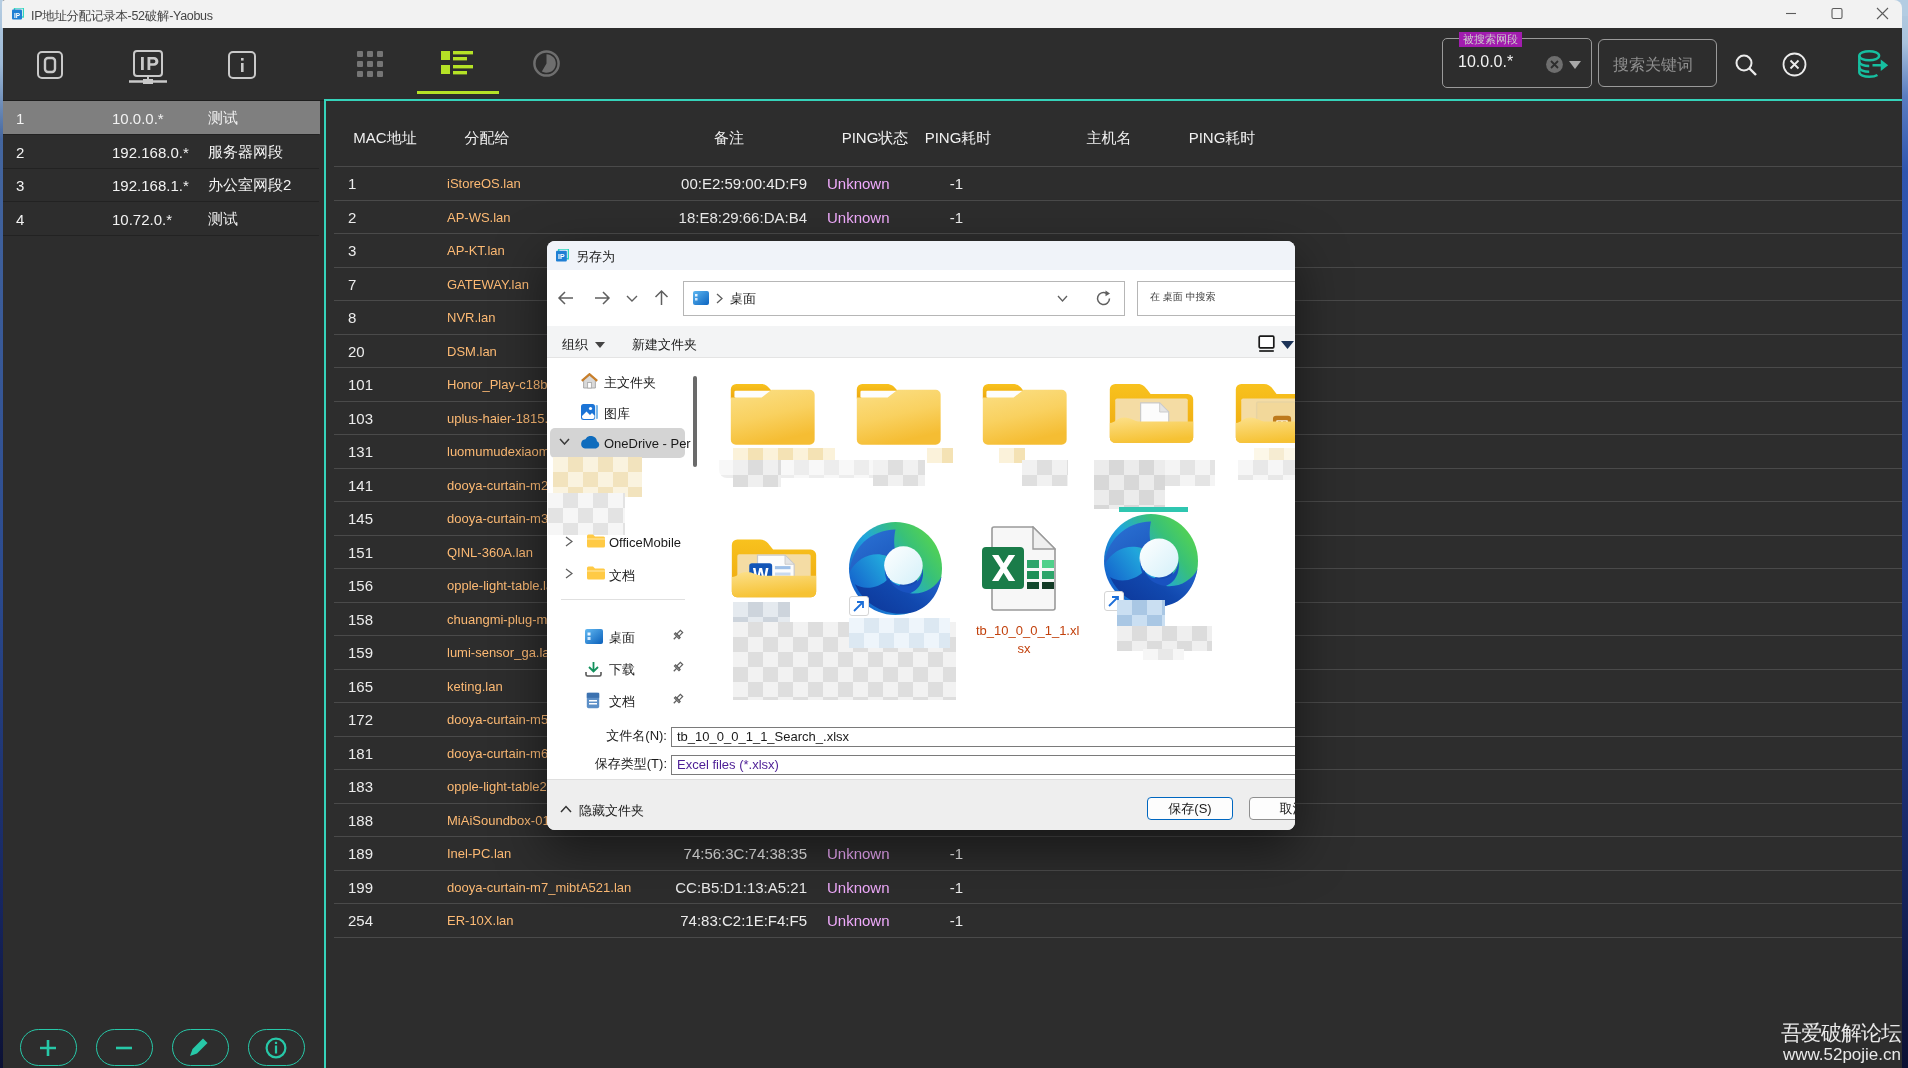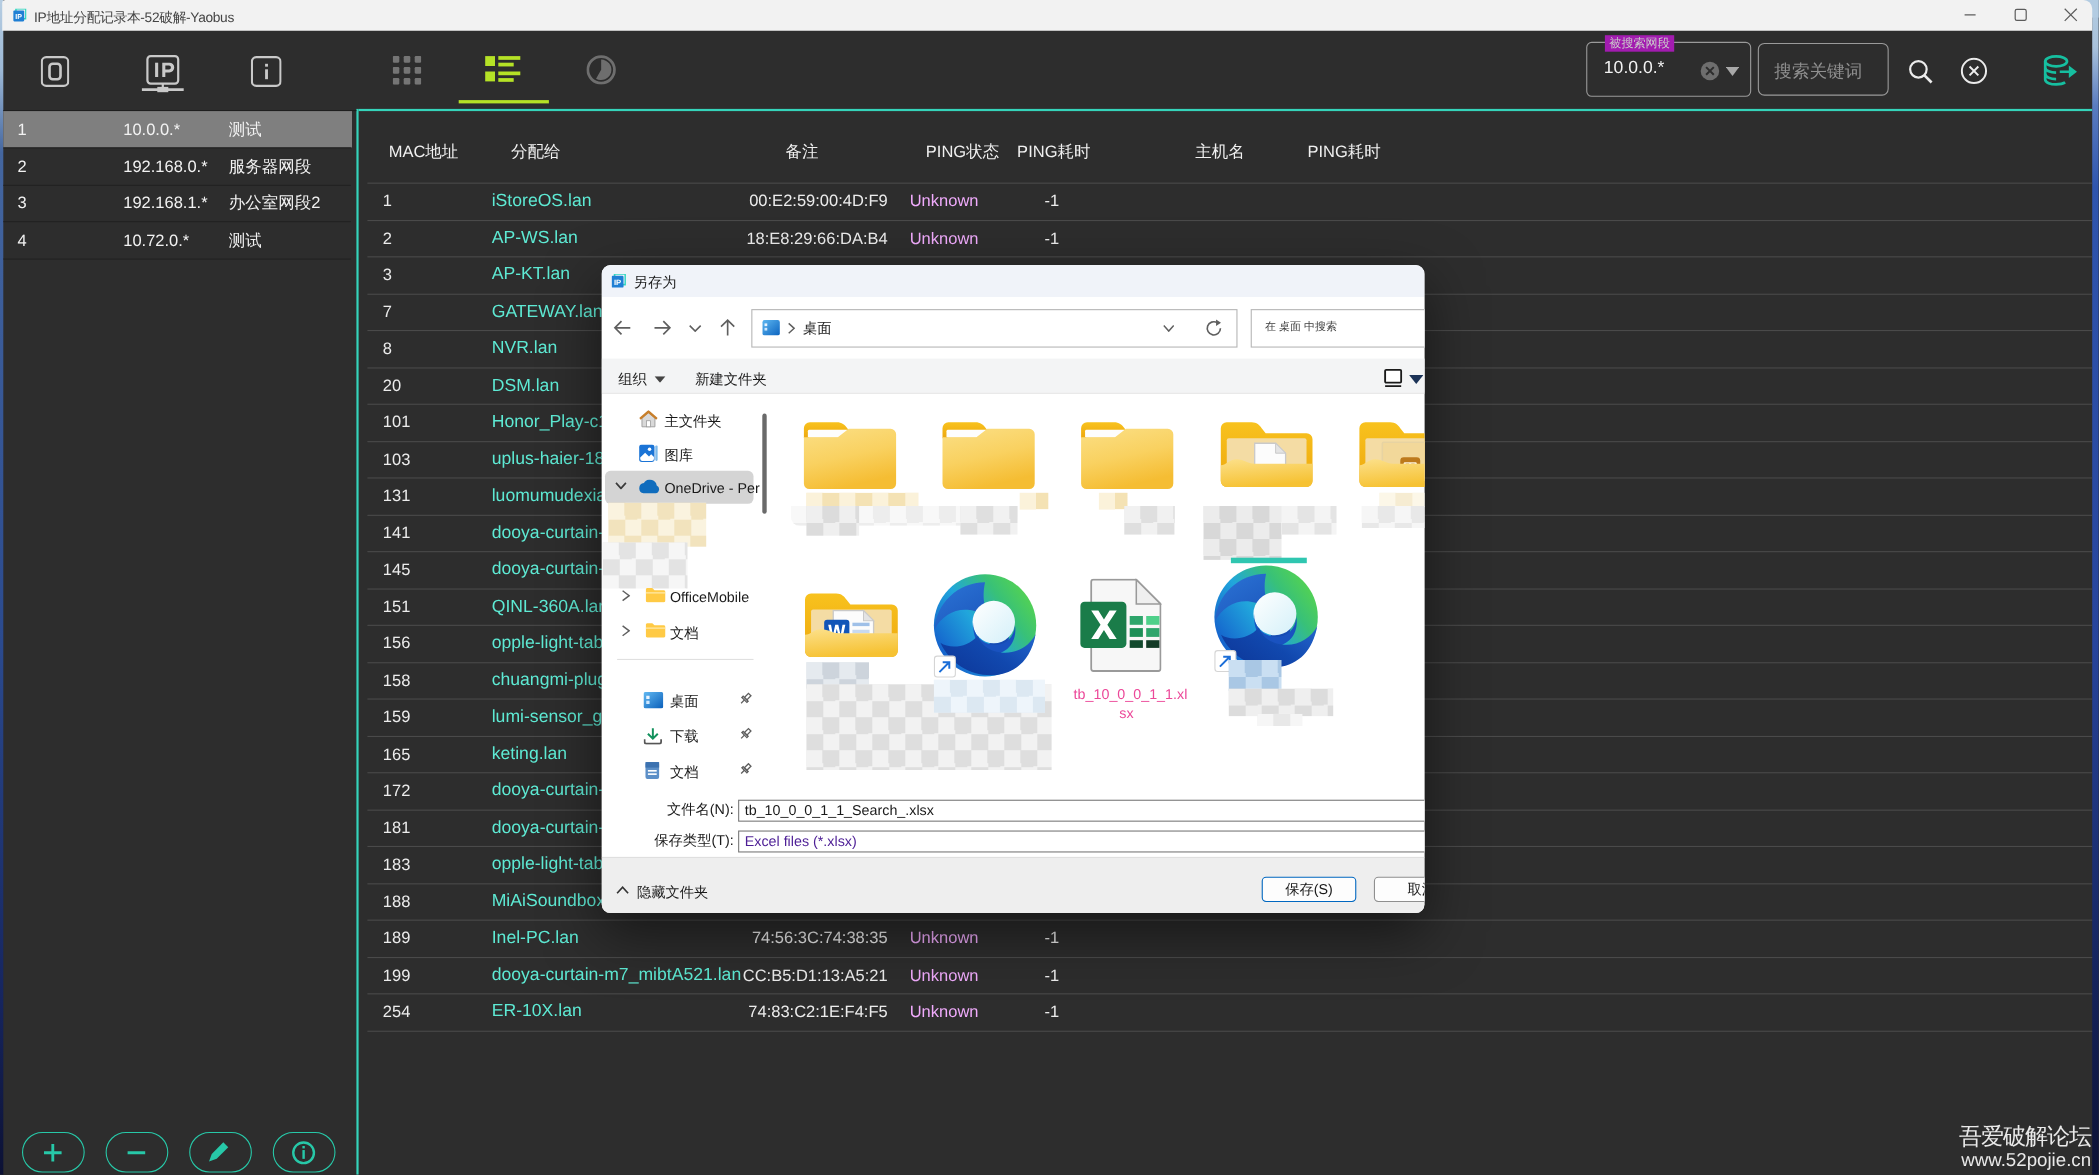--- a/index.html
+++ b/index.html
@@ -20,21 +20,21 @@
 .tealh{left:326px;top:99px;width:1576px;height:2px;background:#35d3ba}
 .srow{left:3px;width:317px;height:33px;position:absolute}
 .srow .n{position:absolute;left:13px;top:50%;transform:translateY(-50%);font-size:15px;color:#f2f2f2}
 .srow .ip{position:absolute;left:109px;top:50%;transform:translateY(-50%);font-size:15px;color:#f2f2f2}
 .srow .nm{position:absolute;left:205px;top:50%;transform:translateY(-50%);font-size:15px;color:#f2f2f2}
 .pill{position:absolute;width:57px;height:37px;border:1.5px solid #27c8a8;border-radius:19px}
 
 .th{position:absolute;top:0;font-size:15px;color:#f0f0f0;transform:translateX(-50%)}
 .trow{position:absolute;left:326px;width:1576px;height:34px}
 .trow .c1{position:absolute;left:22px;top:50%;transform:translateY(-50%);font-size:15px;color:#ececec}
-.trow .c2{position:absolute;left:121px;top:50%;transform:translateY(-50%);font-size:16px;color:#5eead4}
+.trow .c2{position:absolute;left:121px;top:50%;transform:translateY(-50%);font-size:13px;color:#fdba74}
 .trow .c3{position:absolute;right:1095px;top:50%;transform:translateY(-50%);font-size:15px;color:#ececec}
 .trow .c4{position:absolute;left:501px;top:50%;transform:translateY(-50%);font-size:15px;color:#f0abfc}
 .trow .c5{position:absolute;right:939px;top:50%;transform:translateY(-50%);font-size:15px;color:#ececec}
 .tline{position:absolute;left:334px;width:1568px;height:1px;background:#4a4a4a}
 
 .fieldset{left:1442px;top:38px;width:150px;height:50px;border:1px solid #9a9a9a;border-radius:5px}
 .legend{left:1459px;top:32px;font-size:11px;color:#cbcbcb;background:#a21caf;padding:0 4px}
 .kwbox{left:1598px;top:39px;width:119px;height:48px;border:1px solid #9a9a9a;border-radius:6px}
 .kwtext{left:1613px;top:55px;font-size:16px;color:#8f8f8f}
 
@@ -605,21 +605,21 @@
  <svg class="abs" style="left:561px;top:354px;width:12px;height:12px" viewBox="0 0 12 12">
       <path d="M1 11 L9 3 M4 2 H10 V8" fill="none" stroke="#1b6ed8" stroke-width="1.8"></path>
     </svg>
 
  <div class="mosaic" style="left:186px;top:361px;width:57px;height:24px;background:repeating-conic-gradient(#cdd4dc 0% 25%,#e5eaef 0% 50%) 0 0/30px 30px"></div>
  <div class="mosaic" style="left:186px;top:381px;width:223px;height:78px;background:repeating-conic-gradient(#dedede 0% 25%,#f2f2f2 0% 50%) 0 0/30px 30px"></div>
  <div class="mosaic" style="left:302px;top:377px;width:101px;height:30px;background:repeating-conic-gradient(#dce8f2 0% 25%,#eef5fb 0% 50%) 0 0/30px 30px"></div>
  <div class="mosaic" style="left:570px;top:359px;width:48px;height:28px;background:repeating-conic-gradient(#a9c7e4 0% 25%,#cadff2 0% 50%) 0 0/30px 30px"></div>
  <div class="mosaic" style="left:570px;top:385px;width:95px;height:25px;background:repeating-conic-gradient(#dcdcdc 0% 25%,#efefef 0% 50%) 0 0/30px 30px"></div>
  <div class="mosaic" style="left:596px;top:408px;width:41px;height:11px;background:repeating-conic-gradient(#e8e8e8 0% 25%,#f6f6f6 0% 50%) 0 0/30px 30px"></div>
- <div class="abs" style="left:429px;top:381px;width:96px;height:38px;font-size:13px;color:#ec4899;text-align:center;line-height:18px">tb_10_0_0_1_1.xl<br>sx</div>
+ <div class="abs" style="left:429px;top:381px;width:96px;height:38px;font-size:13px;color:#c2410c;text-align:center;line-height:18px">tb_10_0_0_1_1.xl<br>sx</div>
 
  <div class="abs" style="left:0;top:486px;width:120px;font-size:13px;color:#1a1a1a;text-align:right">文件名(N):</div>
  <div class="input" style="left:124px;top:486px;width:676px;height:20px;border-color:#7a7a7a"></div>
  <div class="abs" style="left:130px;top:488px;font-size:13px;color:#1a1a1a">tb_10_0_0_1_1_Search_.xlsx</div>
  <svg class="abs" style="left:783px;top:493px;width:11px;height:7px" viewBox="0 0 11 7">
       <path d="M1 1 L5.5 6 L10 1" fill="none" stroke="#444" stroke-width="1.3"></path>
     </svg>
  <div class="abs" style="left:0;top:514px;width:120px;font-size:13px;color:#1a1a1a;text-align:right">保存类型(T):</div>
  <div class="input" style="left:124px;top:514px;width:676px;height:20px;border-color:#7a7a7a"></div>
  <div class="abs" style="left:130px;top:516px;font-size:13px;color:#4c1d95">Excel files (*.xlsx)</div>

